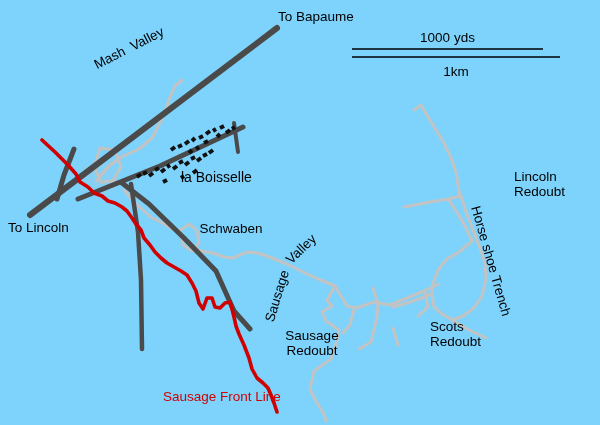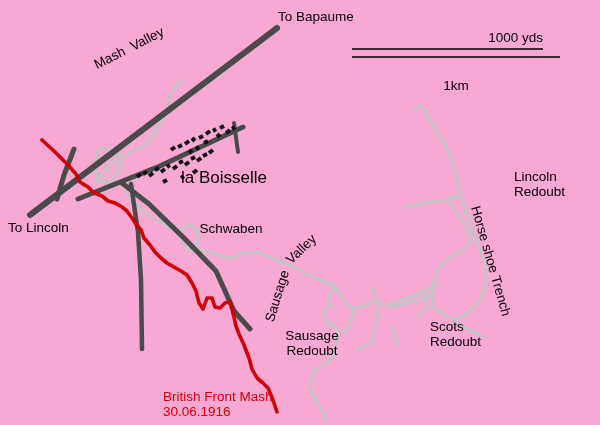--- a/index.html
+++ b/index.html
@@ -1,22 +1,22 @@
 <!DOCTYPE html>
 <html style="--front-line: #d10000; --road: #4a4a4a; --trench: #c3c3c3; --building: #111111; --label: #000000; --scale: #000000;"><head>
 <meta charset="utf-8">
 <style>
   html,body{margin:0;padding:0;background:#ffffff;}
   #stage{
-    position:relative;width:600px;height:425px;overflow:hidden;background:#f9a8d4;
+    position:relative;width:600px;height:425px;overflow:hidden;background:#7dd3fc;
     font-family:"Liberation Sans",sans-serif;color:var(--label,#000);
   }
   #map-svg{position:absolute;left:0;top:0;}
   .lbl{position:absolute;font-size:13.5px;line-height:15px;white-space:nowrap;}
-  .lbl.big{font-size:17px;}
+  .lbl.big{font-size:14px;}
   .lbl.center{text-align:center;}
   .lbl.rot{transform:translate(-50%,-50%);}
   .lbl.red{color:var(--front-line,#d10000);}
   .pre{white-space:pre;}
 </style>
 </head>
 <body>
 
 <div id="stage">
 
@@ -86,22 +86,22 @@
              L 271 395 L 274 403 L 277 412"></path>
 
     <g stroke="var(--scale,#000)" stroke-width="1.5">
       <line x1="352" y1="49" x2="543" y2="49"></line>
       <line x1="352" y1="57" x2="560" y2="57"></line>
     </g>
   </svg>
 
   <div class="lbl" style="left:278px;top:9px;">To Bapaume</div>
 
-  <div class="lbl center" style="left:352px;top:30px;width:191px;text-align:right;">1000 yds</div>
-  <div class="lbl center" style="left:352px;top:78px;width:208px;text-align:center;">1km</div>
+  <div class="lbl center" style="left:352px;top:30px;width:191px;">1000 yds</div>
+  <div class="lbl center" style="left:352px;top:64px;width:208px;text-align:center;">1km</div>
 
   <div class="lbl rot pre" style="left:129px;top:48px;transform:translate(-50%,-50%) rotate(-27deg);">Mash  Valley</div>
 
   <div class="lbl big" style="left:181px;top:170px;">la Boisselle</div>
 
   <div class="lbl center" style="left:191px;top:221px;width:80px;">
     <div>Schwaben</div>
   </div>
 
   <div class="lbl rot" style="left:277px;top:296px;transform:translate(-50%,-50%) rotate(-73deg);">Sausage</div>
@@ -120,17 +120,16 @@
   <div class="lbl" style="left:468px;top:169px;margin-left:46px;">
     <div>Lincoln</div>
     <div>Redoubt</div>
   </div>
 
   <div class="lbl rot" style="left:491px;top:261px;transform:translate(-50%,-50%) rotate(74deg);">Horse shoe Trench</div>
 
   <div class="lbl" style="left:8px;top:220px;">To Lincoln</div>
 
   <div class="lbl red" style="left:163px;top:389px;">
-    <div>British Front Mash</div>
-    <div>30.06.1916</div>
+    <div>Sausage Front Line</div>
   </div>
 
 </div>
 
 </body></html>

